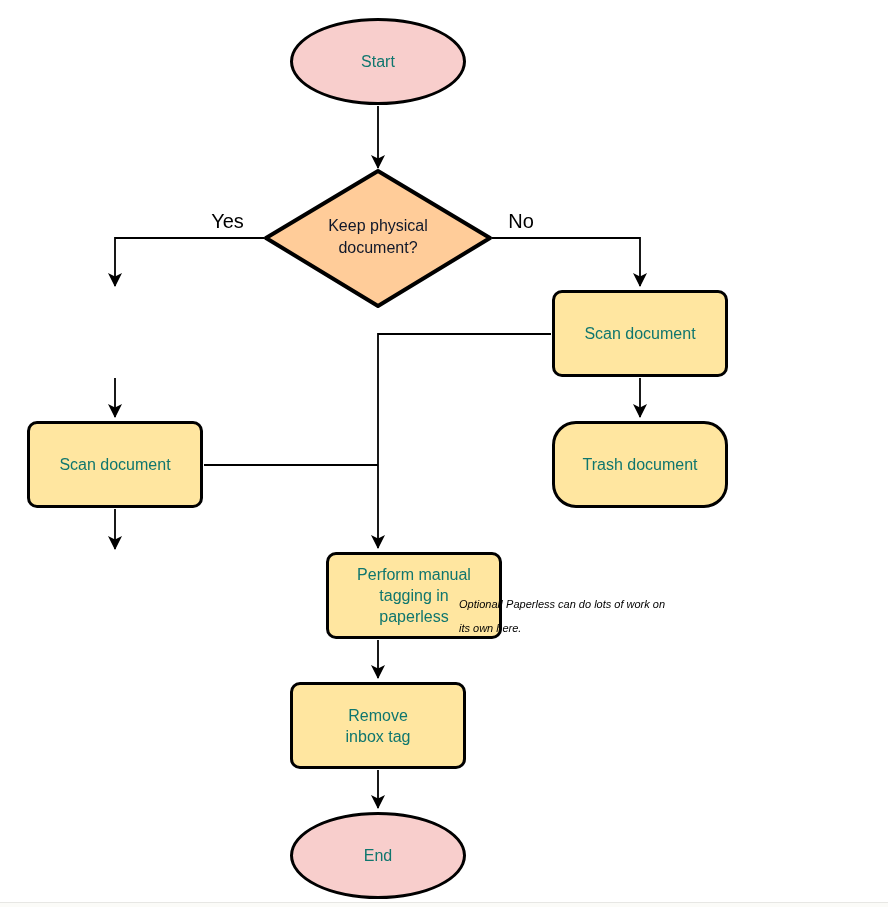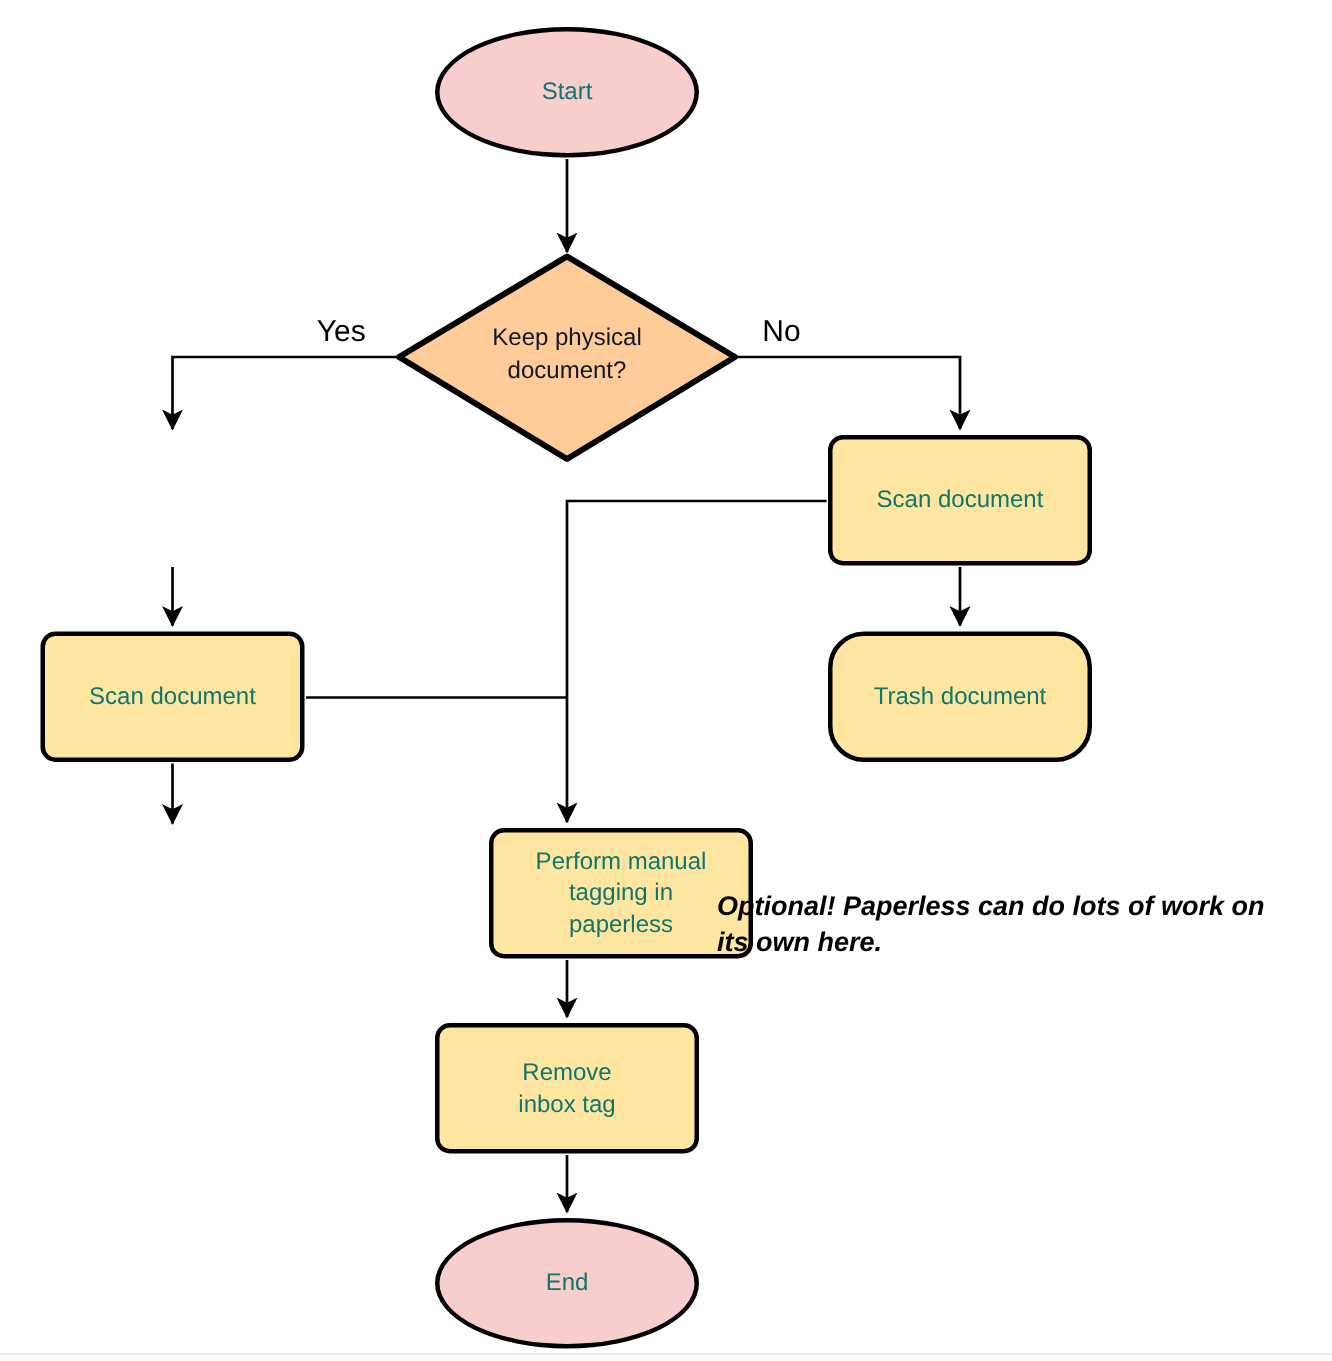--- a/index.html
+++ b/index.html
@@ -53,28 +53,27 @@
     white-space: pre-line;
   }
   .edge-label {
     position: absolute;
     font-size: 20px;
     color: #000000;
     text-align: center;
   }
   .annotation {
     position: absolute;
-    left: 478px; top: 592px;
+    left: 459px; top: 592px;
     width: 404px;
-    font-size: 18px;
+    font-size: 11px;
     font-style: italic;
     line-height: 24px;
     color: #000000;
     white-space: pre-line;
-    font-weight: bold;
   }
   .bottom-rule {
     position: absolute;
     left: 0; top: 902px;
     width: 888px; height: 5px;
     border-top: 1px solid #e7e7e4;
     background: #fbfbf8;
   }
 </style>
 </head>

